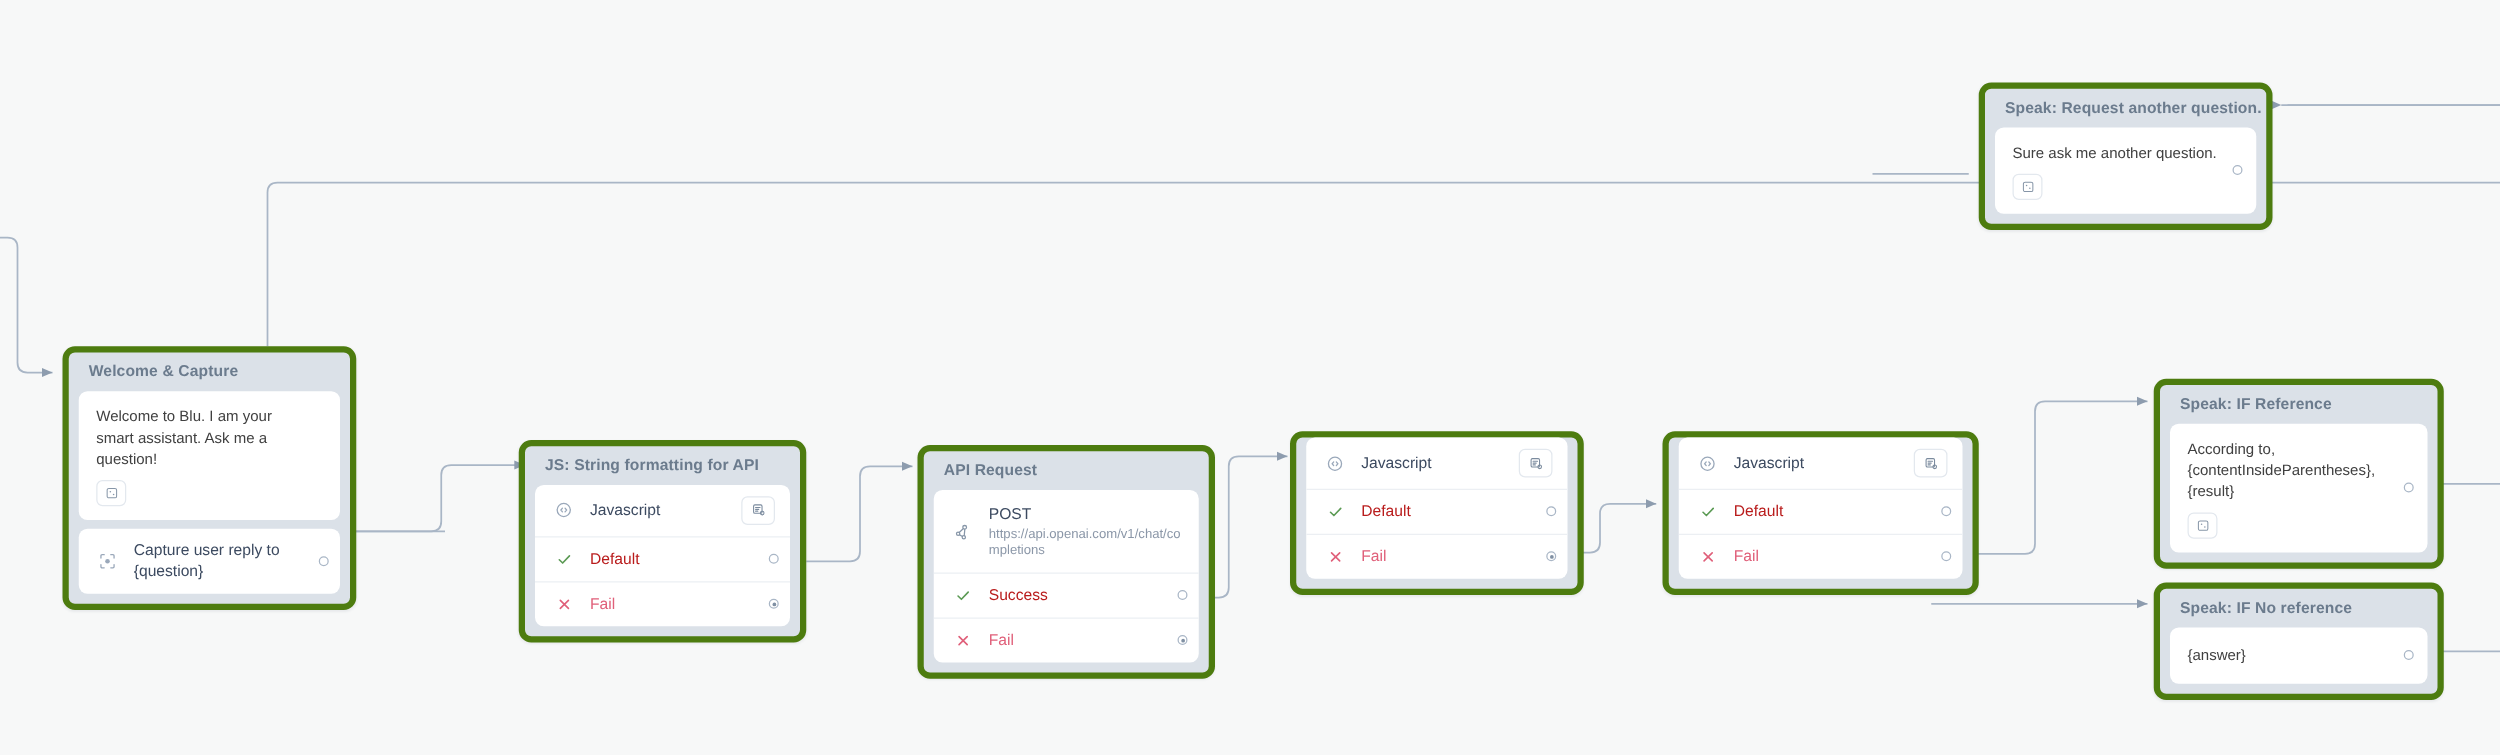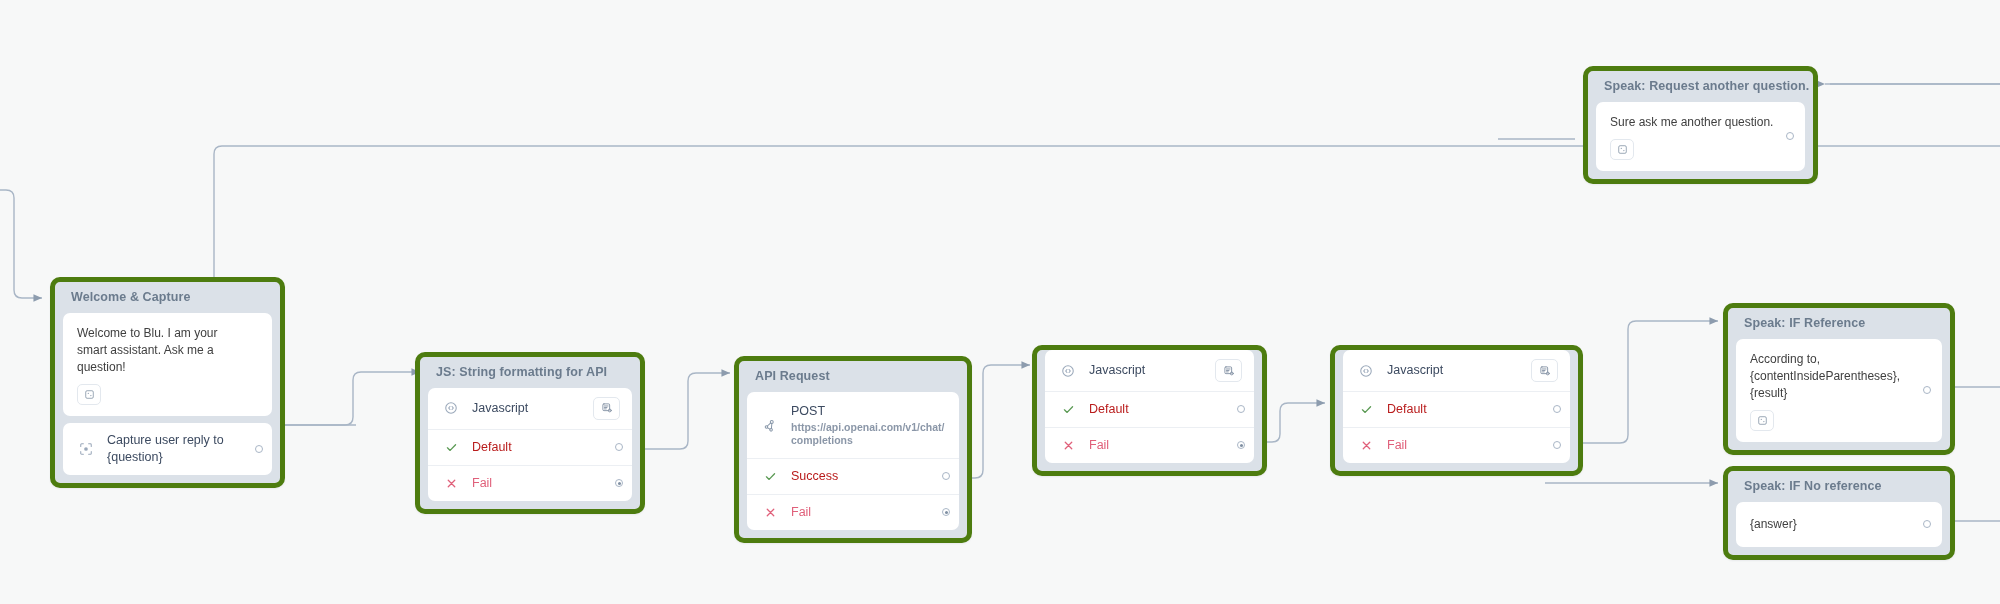--- a/index.html
+++ b/index.html
@@ -294,21 +294,21 @@
         <span class="row-ico" style="margin-top:1px;">
           <svg class="glyph" width="14" height="14" viewBox="0 0 16 16" fill="none" stroke="#8796a8" stroke-width="1.15">
             <circle cx="10" cy="3.3" r="1.7"></circle>
             <circle cx="4" cy="9.2" r="1.5"></circle>
             <circle cx="9.2" cy="12.4" r="1.5"></circle>
             <path d="M8.6 4.6 L5 8 M5.4 10.2 L7.9 11.6 M10.1 5.1 L9.6 10.8" stroke-linecap="round"></path>
           </svg>
         </span>
         <span style="flex:1;">
           <span class="row-label" style="display:block;">POST</span>
-          <span class="row-sub" style="display:block;font-weight:bold;">https://api.openai.com/v1/chat/completions</span>
+          <span class="row-sub" style="display:block;">https://api.openai.com/v1/chat/completions</span>
         </span>
       </div>
       <div class="row" style="padding-right:26px;">
         <span class="row-ico">
           <svg class="glyph" width="13" height="13" viewBox="0 0 16 16" fill="none" stroke="#5b9a54" stroke-width="1.6" stroke-linecap="round" stroke-linejoin="round">
             <path d="M3 8.4 L6.3 11.6 L13 4.6"></path>
           </svg>
         </span>
         <span class="row-label green">Success</span>
         <span class="port"></span>

